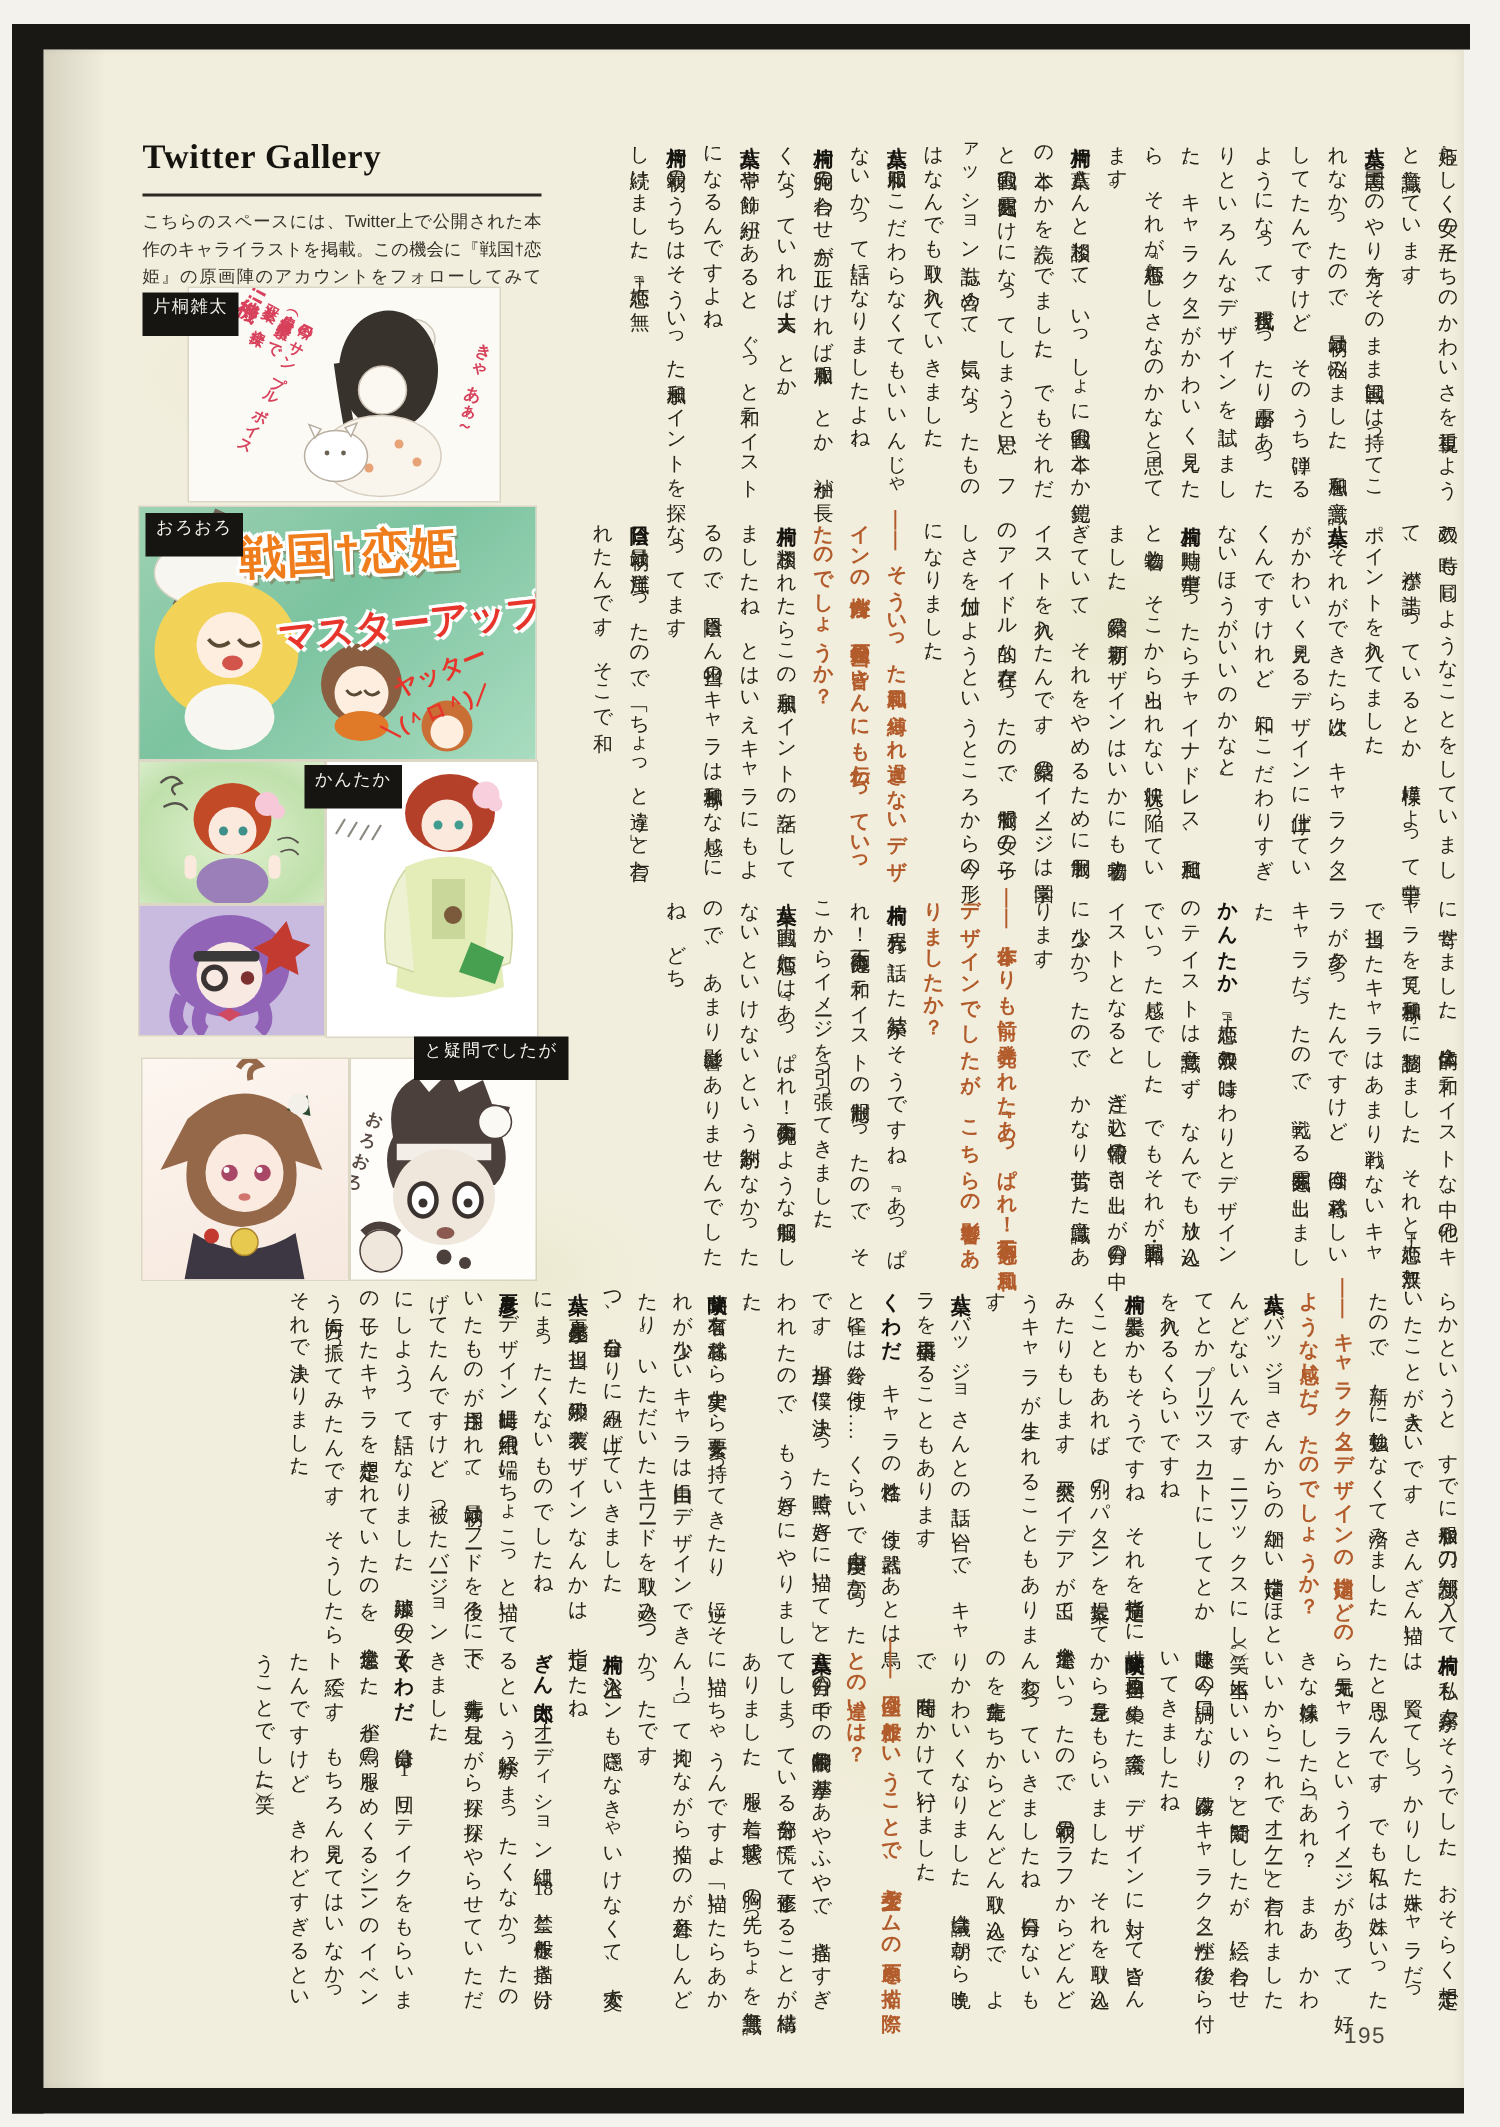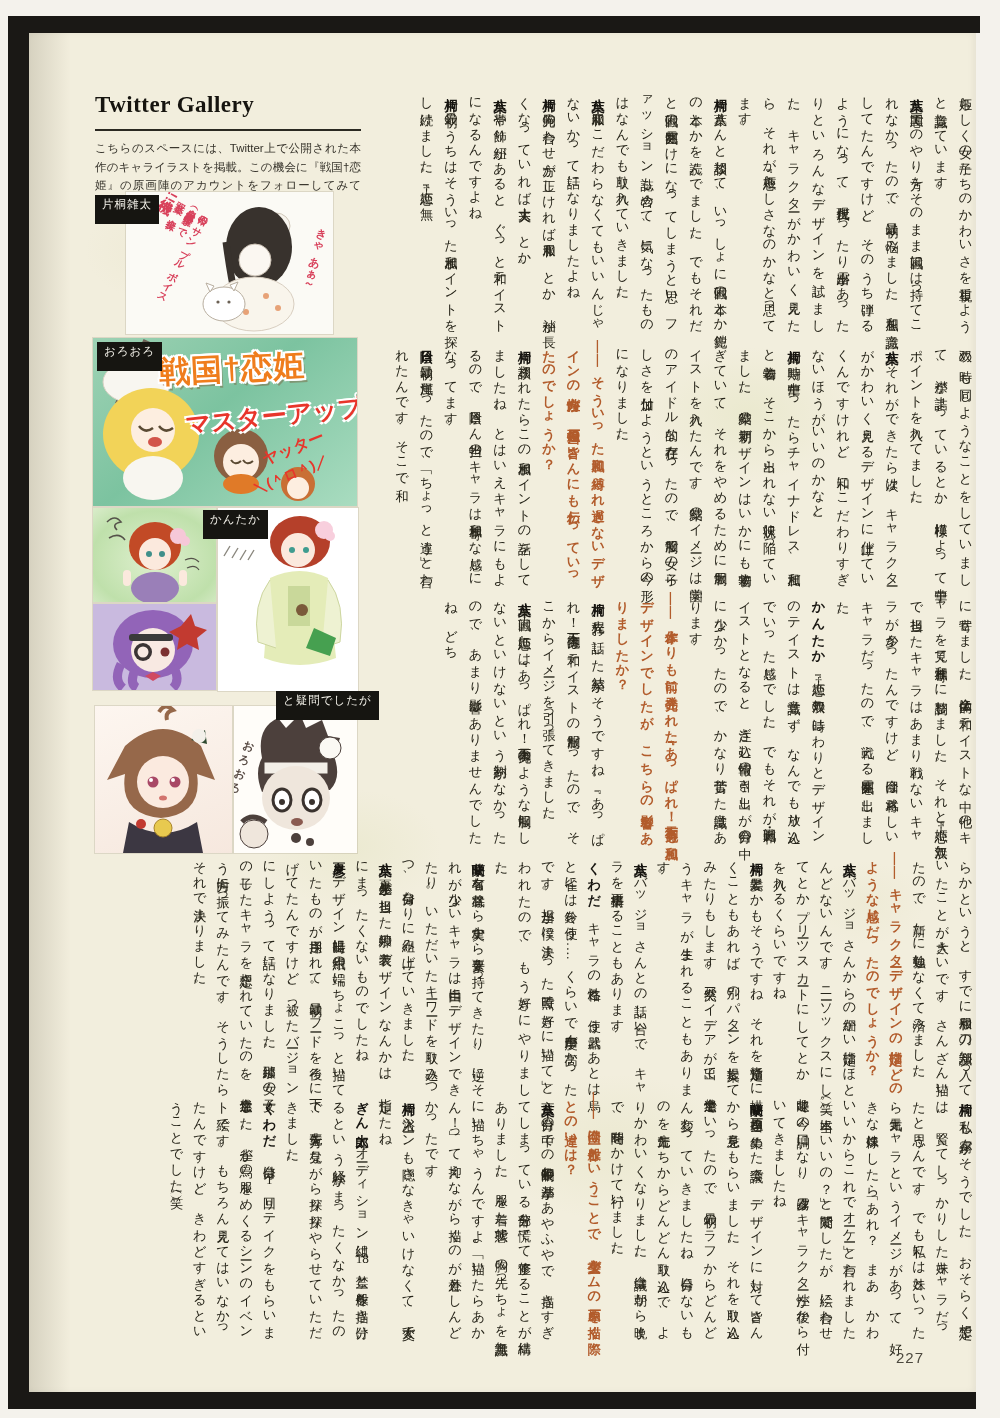--- a/index.html
+++ b/index.html
@@ -247,14 +247,14 @@
   <div class="band band-e">
       <p><b class="spk">片桐　</b>私も夕霧がそうでした。おそらく想定では、賢くてしっかりした妹キャラだったと思うんです。でも私には妹といったら元気キャラというイメージがあって、好きな妹像にしたら「あれ？　まあ、かわいいからこれでオーケー」と言われました（笑）。「本当にいいの？」と疑問でしたが、絵に合わせて今の口調になり、夕霧はキャラクター性が後から付いてきましたね。</p>
       <p><b class="spk">蘭咲　</b>原画担当を集めた会議で、デザインに対して皆さんから意見をもらいました。それを取り込んでいったので、最初のラフからどんどん変わっていきましたね。自分にないものを先輩たちからどんどん取り込んで、よりかわいくなりました。会議は朝から晩まで、時間をかけて行いました。</p>
       <p class="q">――今回は一般作ということで、美少女ゲームの原画を描く際との違いは？</p>
       <p><b class="spk">八葉　</b>自分の中での年齢制限の基準があやふやで、描きすぎてしまっている部分を慌てて修正することが結構ありました。服を着た状態で、胸の先っちょを無意識に描いちゃうんですよ。「描いたらあかん！」って抑えながら描くのが意外としんどかったです。</p>
       <p><b class="spk">片桐　</b>入浴シーンも隠さなきゃいけなくて、大変でしたね。</p>
       <p><b class="spk">ぎん太郎　</b>オーディション組は<span class="tcy">18</span>禁と一般作を描き分けるという経験がまったくなかったので、先輩方を見ながら探り探りやらせていただきました。</p>
       <p><b class="spk">くわだ　</b>自分は<span class="tcy">1</span>回リテイクをもらいました。雀が烏の服をめくるシーンのイベント絵です。もちろん見えてはいなかったんですけど、きわどすぎるということでした（笑）。</p>
     </div>
 
-  <div class="page-num">227</div>
+  <div class="page-num">195</div>
 </div>
 
 </body></html>

